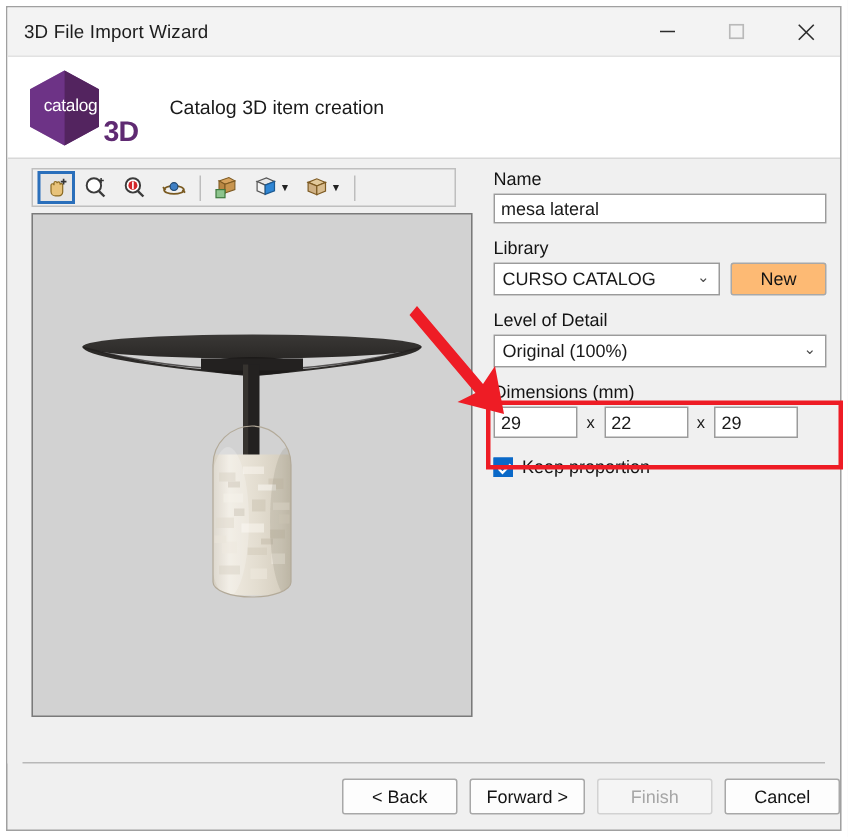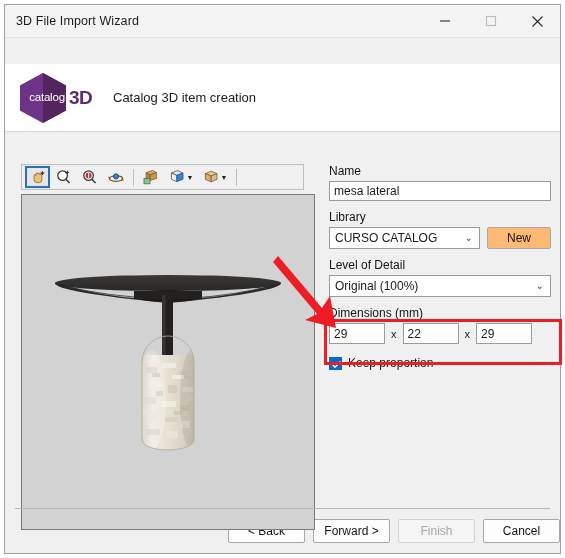--- a/index.html
+++ b/index.html
@@ -20,21 +20,20 @@
     position: absolute;
     left: 4px;
     top: 4px;
     width: 557px;
     height: 550px;
     background: #f0f0f0;
     border: 1px solid #a0a0a0;
     box-sizing: border-box;
     display: flex;
     flex-direction: column;
-    gap: 26px;
   }
 
   
   #titlebar {
     height: 33px;
     min-height: 33px;
     background: #f3f3f3;
     border-bottom: 1px solid #e2e2e2;
     display: flex;
     align-items: center;
@@ -90,21 +89,21 @@
     width: 48px;
     text-align: center;
     color: #ffffff;
     font-size: 11.5px;
     font-weight: normal;
     letter-spacing: -0.2px;
   }
   #logo-3d {
     position: absolute;
     left: 52px;
-    top: 15px;
+    top: 32px;
     font-size: 19px;
     font-weight: bold;
     color: #5f2a72;
     letter-spacing: -0.5px;
   }
   #header-title {
     margin-left: 18px;
     font-size: 13px;
     color: #1a1a1a;
   }

